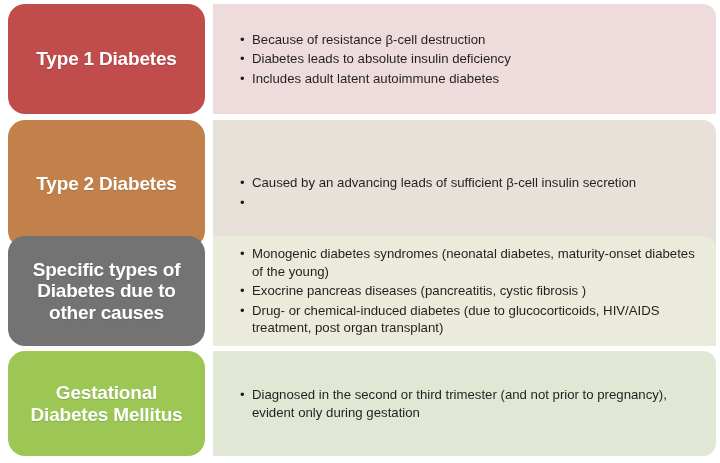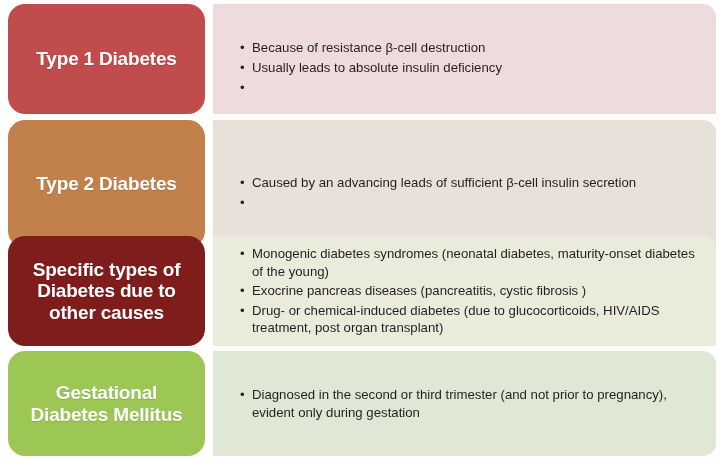--- a/index.html
+++ b/index.html
@@ -99,40 +99,40 @@
 
 <div id="diagram">
 
   <div class="row" style="top:4px;height:110px;">
     <div class="cat-box" style="background:#c04c4c;">
       <span class="cat-label">Type 1 Diabetes</span>
     </div>
     <div class="desc-panel round-top" style="background:#eedcdc;">
       <ul class="bullets">
         <li><span class="dot">•</span><span>Because of resistance β-cell destruction</span></li>
-        <li><span class="dot">•</span><span>Usually leads to absolute insulin deficiency</span></li>
-        <li><span class="dot">•</span></li>
+        <li><span class="dot">•</span><span>Diabetes leads to absolute insulin deficiency</span></li>
+        <li><span class="dot">•</span><span>Includes adult latent autoimmune diabetes</span></li>
       </ul>
     </div>
   </div>
 
   <div class="row" style="top:120px;height:128px;">
     <div class="cat-box" style="background:#c2814a;">
       <span class="cat-label">Type 2 Diabetes</span>
     </div>
     <div class="desc-panel round-top" style="background:#e8e1da;">
       <ul class="bullets">
         <li><span class="dot">•</span><span>Caused by an advancing leads of sufficient β-cell insulin secretion</span></li>
         <li><span class="dot">•</span></li>
       </ul>
     </div>
   </div>
 
   <div class="row" style="top:236px;height:110px;">
-    <div class="cat-box" style="background:#7f1d1d;">
+    <div class="cat-box" style="background:#737373;">
       <span class="cat-label multi">Specific types of Diabetes due to other causes</span>
     </div>
     <div class="desc-panel round-top" style="background:#eaebdb;">
       <ul class="bullets">
         <li><span class="dot">•</span><span>Monogenic diabetes syndromes (neonatal diabetes, maturity-onset diabetes of the young)</span></li>
         <li><span class="dot">•</span><span>Exocrine pancreas diseases (pancreatitis, cystic fibrosis )</span></li>
         <li><span class="dot">•</span><span>Drug- or chemical-induced diabetes (due to glucocorticoids, HIV/AIDS treatment, post organ transplant)</span></li>
       </ul>
     </div>
   </div>

